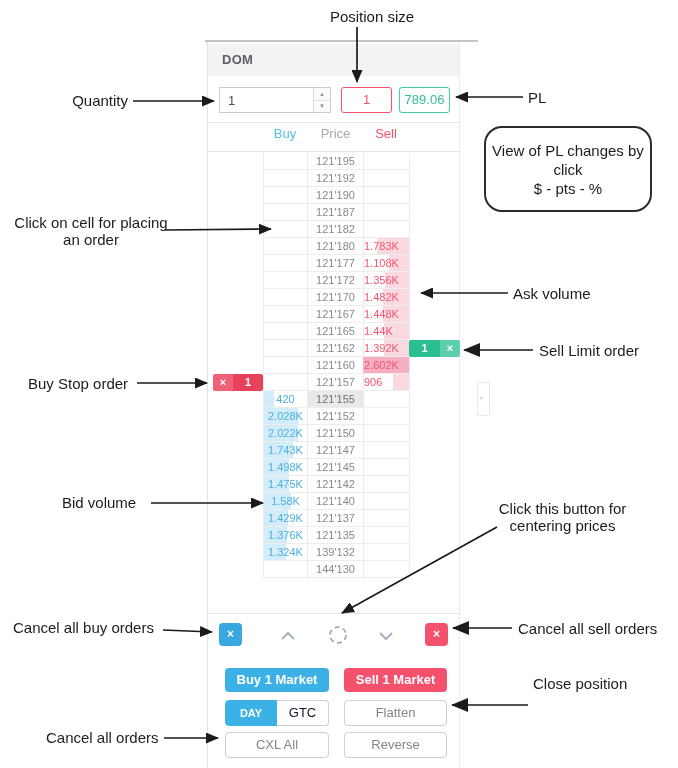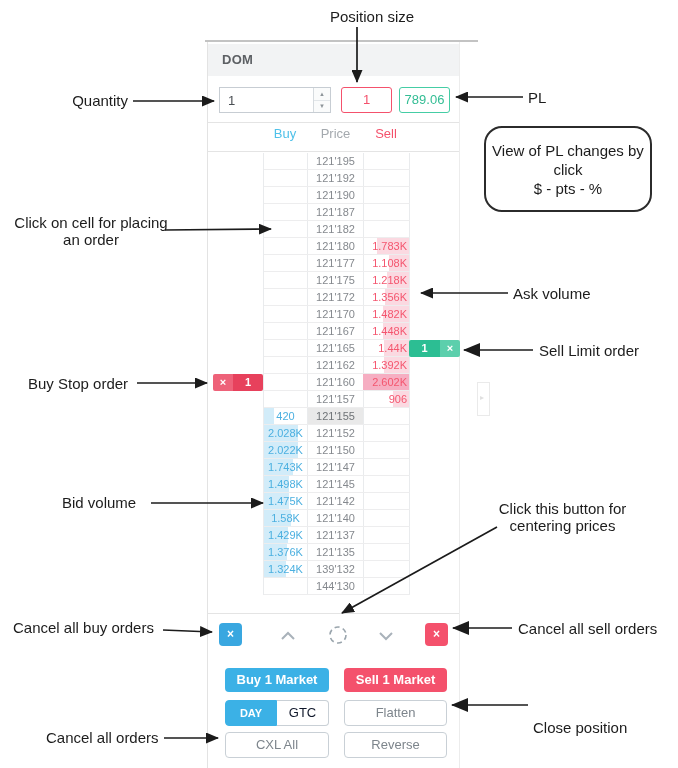--- a/index.html
+++ b/index.html
@@ -47,21 +47,21 @@
   #head-price { position:absolute; left:100px; width:55px; text-align:center; color:#a4a9ae; }
   #head-sell  { position:absolute; left:155px; width:46px; text-align:center; color:#f4516c; }
   #sep2 { position:absolute; left:0; top:109px; width:100%; height:1px; background:#e4e4e4; }
 
   
   #ladder { position:absolute; left:55px; top:111px; width:147px; border-left:1px solid #e9ebed; }
   .lrow { display:flex; height:17px; border-bottom:1px solid #ededee; }
   .cell { position:relative; height:100%; border-right:1px solid #e9ebed; font-size:11px; line-height:16px; }
   .cell-buy   { width:44px; text-align:center; color:#4cb0e0; }
   .cell-price { width:56px; text-align:center; color:#85898e; }
-  .cell-sell  { width:46px; text-align:right; padding-right:2px; color:#f4566f; }
+  .cell-sell  { width:46px; padding-right:2px; color:#f4566f; }
   .bar { position:absolute; top:0; bottom:0; z-index:0; }
   .bar-bid { left:0; background:#d2ecf9; }
   .bar-ask { right:0; background:#fbd9e1; }
   .bar-ask.strong { background:#f6aec2; }
   .cell span { position:relative; z-index:1; }
   .price-hl { background:#e9e9e9; color:#6f7377; }
 
   
   .order-marker { position:absolute; height:17px; display:flex; z-index:3;
                   color:#fff; font-size:11px; font-weight:bold; border-radius:2px; overflow:hidden; }
@@ -158,25 +158,20 @@
       </div>
       <div class="lrow">
         <div class="cell cell-buy"></div>
         <div class="cell cell-price"><span>121'180</span></div>
         <div class="cell cell-sell"><div class="bar bar-ask" style="width: 32px;"></div><span>1.783K</span></div>
       </div>
       <div class="lrow">
         <div class="cell cell-buy"></div>
         <div class="cell cell-price"><span>121'177</span></div>
         <div class="cell cell-sell"><div class="bar bar-ask" style="width: 20px;"></div><span>1.108K</span></div>
-      </div>
-      <div class="lrow">
-        <div class="cell cell-buy"></div>
-        <div class="cell cell-price"><span>121'175</span></div>
-        <div class="cell cell-sell"><div class="bar bar-ask" style="width: 22px;"></div><span>1.218K</span></div>
       </div>
       <div class="lrow">
         <div class="cell cell-buy"></div>
         <div class="cell cell-price"><span>121'172</span></div>
         <div class="cell cell-sell"><div class="bar bar-ask" style="width: 24px;"></div><span>1.356K</span></div>
       </div>
       <div class="lrow">
         <div class="cell cell-buy"></div>
         <div class="cell cell-price"><span>121'170</span></div>
         <div class="cell cell-sell"><div class="bar bar-ask" style="width: 26px;"></div><span>1.482K</span></div>
@@ -321,21 +316,21 @@
 <div class="anno" style="left:28px; top:375px;">Buy Stop order</div>
 <div class="anno" style="left:513px; top:285px;">Ask volume</div>
 <div class="anno" style="left:539px; top:342px;">Sell Limit order</div>
 <div class="anno" style="left:62px; top:494px;">Bid volume</div>
 <div class="anno center" style="left:480px; top:500px; width:165px;">
   <div>Click this button for</div>
   <div>centering prices</div>
 </div>
 <div class="anno" style="left:13px; top:619px;">Cancel all buy orders</div>
 <div class="anno" style="left:518px; top:620px;">Cancel all sell orders</div>
-<div class="anno" style="left:533px; top:719px;">Close position</div>
+<div class="anno" style="left:533px; top:675px;">Close position</div>
 <div class="anno" style="left:46px; top:729px;">Cancel all orders</div>
 
 <svg id="arrow-layer">
   <defs>
     <marker id="ah" markerWidth="13" markerHeight="11" refX="12" refY="5.5" orient="auto" markerUnits="userSpaceOnUse">
       <path d="M0,0 L13,5.5 L0,11 Z" fill="#1b1b1b"></path>
     </marker>
     <marker id="ahBig" markerWidth="17" markerHeight="14" refX="16" refY="7" orient="auto" markerUnits="userSpaceOnUse">
       <path d="M0,0 L17,7 L0,14 Z" fill="#1b1b1b"></path>
     </marker>

